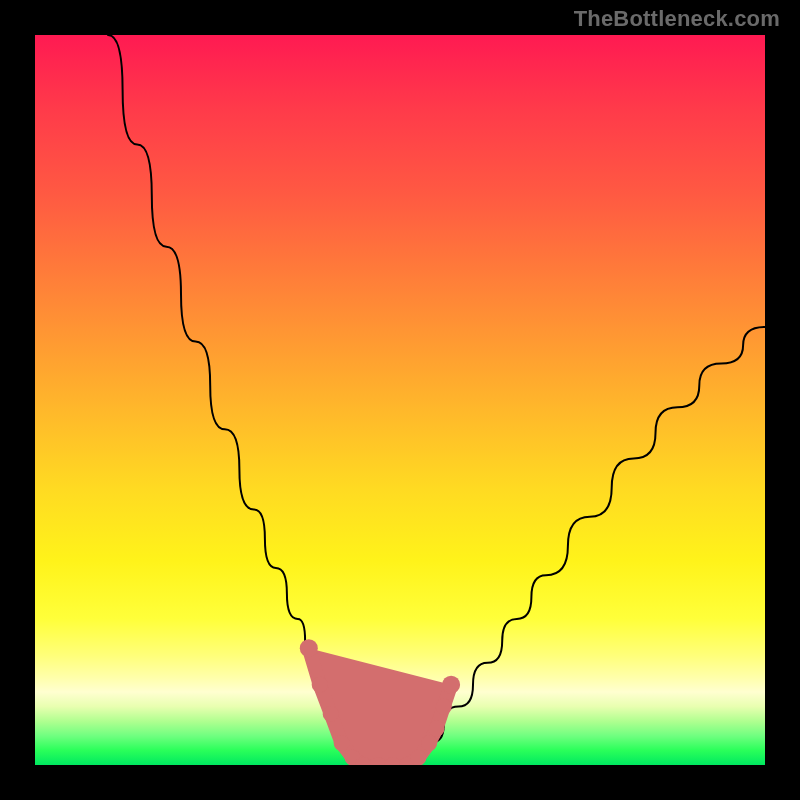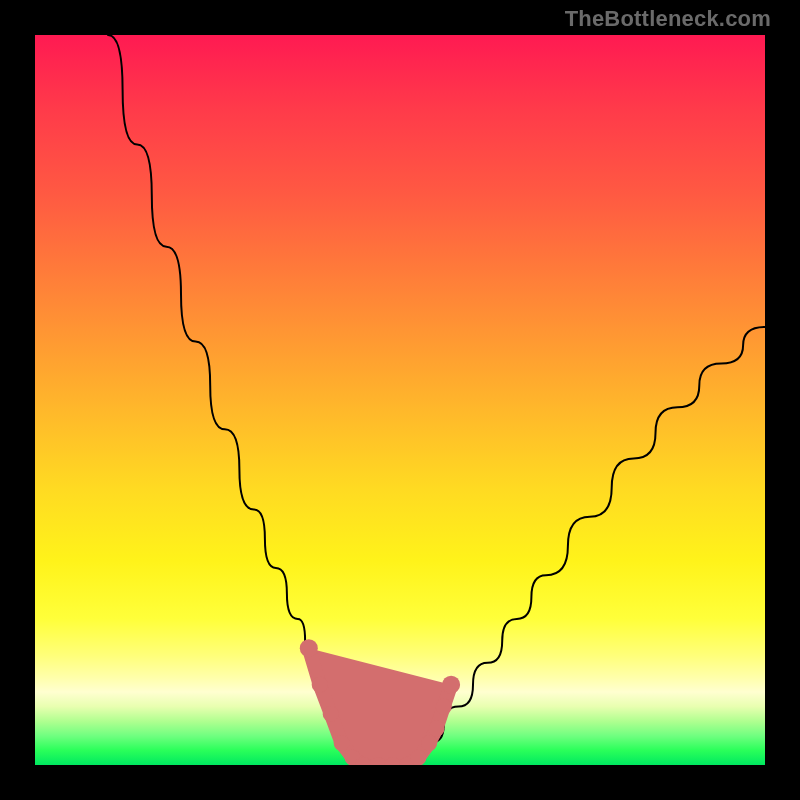--- a/index.html
+++ b/index.html
@@ -38,21 +38,21 @@
       #e8ffb0 92%,
       #b0ff90 94%,
       #70ff80 96%,
       #2aff5a 98%,
       #00e860 100%
     );
   }
   .watermark {
     position: absolute;
     top: 6px;
-    right: 29px;
+    right: 20px;
     font-size: 22px;
     font-weight: 600;
     color: #6a6a6a;
     letter-spacing: 0.2px;
   }
   svg.curve {
     position: absolute;
     left: 0;
     top: 0;
     width: 730px;

